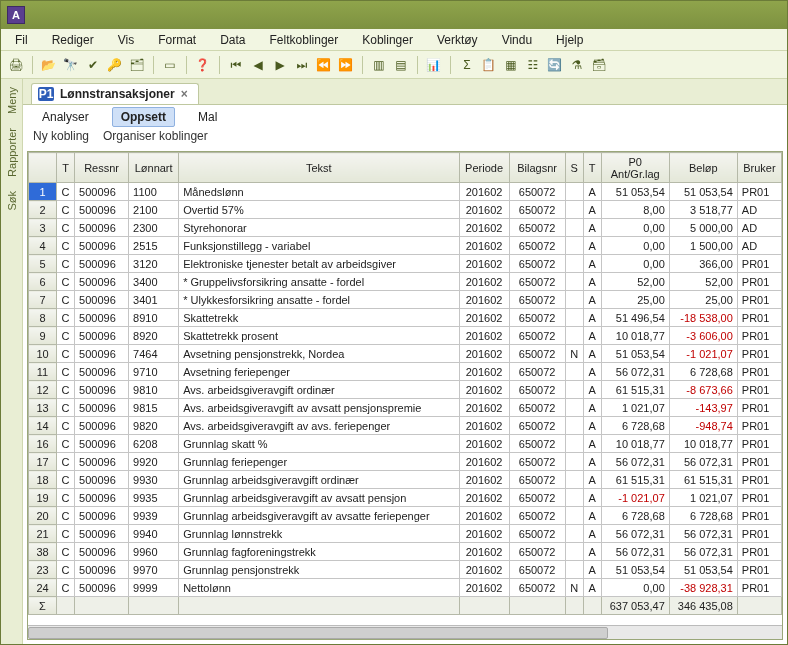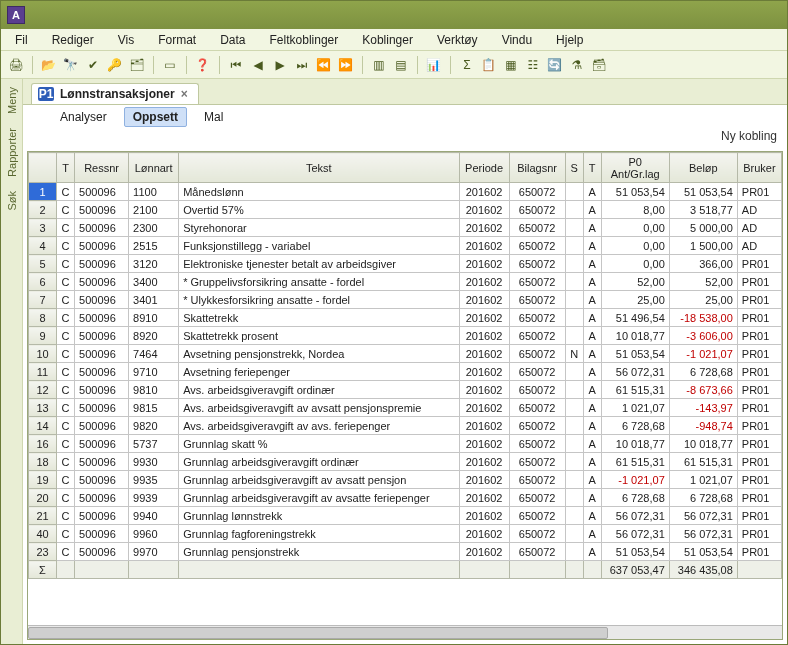--- a/index.html
+++ b/index.html
@@ -13,24 +13,24 @@
   .tbtn{width:18px;height:18px;display:flex;align-items:center;justify-content:center;color:#4a5a1f;font-size:12px;cursor:default;}
   .tsep{width:1px;height:18px;background:#c0c9a0;margin:0 3px;}
   .body{flex:1;background:#fff;display:flex;overflow:hidden;}
   .sidestrip{width:22px;background:#e9eed4;border-right:1px solid #cfd7b0;display:flex;flex-direction:column;align-items:center;padding-top:6px;gap:10px;}
   .sidelabel{writing-mode:vertical-rl;transform:rotate(180deg);font-size:11px;color:#5a6830;padding:2px 0;cursor:default;}
   .main{flex:1;display:flex;flex-direction:column;background:#fff;}
   .tabstrip{height:26px;background:#e9eed4;border-bottom:1px solid #bfc8a0;display:flex;align-items:flex-end;padding-left:8px;}
   .tab{background:#fff;border:1px solid #bfc8a0;border-bottom:none;border-radius:3px 3px 0 0;padding:3px 10px 3px 6px;display:flex;align-items:center;gap:6px;font-size:12px;}
   .tabico{width:16px;height:14px;background:#2d5db8;color:#fff;font-size:12px;font-weight:bold;display:flex;align-items:center;justify-content:center;border-radius:2px;}
   .tab .close{color:#777;font-weight:bold;cursor:default;}
-  .subtabs{height:24px;display:flex;align-items:center;padding:0 28px;gap:8px;font-size:12px;}
+  .subtabs{height:24px;display:flex;align-items:center;padding:0 10px;gap:14px;font-size:12px;}
   .subtab{padding:2px 8px;border:1px solid transparent;border-radius:2px;cursor:default;}
   .subtab.active{background:#cfe0f7;border-color:#8fb1e0;font-weight:bold;}
-  .linkbar{height:20px;padding:0 10px;display:flex;align-items:flex-end;gap:14px;font-size:12px;color:#333;flex-direction:column;}
+  .linkbar{height:20px;padding:0 10px;display:flex;align-items:flex-start;gap:14px;font-size:12px;color:#333;}
   .linkbar span{cursor:default;}
   .gridwrap{flex:1;border:1px solid #9aa77a;margin:2px 4px 4px 4px;display:flex;flex-direction:column;overflow:hidden;}
   table{border-collapse:collapse;width:100%;font-size:11px;table-layout:fixed;}
   th,td{border:1px solid #c5c5c5;padding:0 4px;height:18px;white-space:nowrap;overflow:hidden;}
   thead th{background:linear-gradient(#f4f5f0,#e4e7d8);font-weight:normal;text-align:center;height:30px;vertical-align:middle;border-color:#b5b9a8;}
   tbody td{background:#fff;}
   .rowhdr{background:linear-gradient(#f4f5f0,#e4e7d8) !important;text-align:center;border-color:#b5b9a8;}
   .rowhdr.sel{background:#2f6bd8 !important;color:#fff;}
   .num{text-align:right;}
   .neg{color:#c00000;}
@@ -352,31 +352,45 @@
                   <td class="ctr"></td>
                   <td class="ctr">A</td>
                   <td class="num">6 728,68</td>
                   <td class="num neg">-948,74</td>
                   <td>PR01</td>
                 </tr>
                 <tr>
                   <td class="rowhdr">16</td>
                   <td class="ctr">C</td>
                   <td>500096</td>
-                  <td>5737</td>
+                  <td>6208</td>
                   <td>Grunnlag skatt %</td>
                   <td class="ctr">201602</td>
                   <td class="ctr">650072</td>
                   <td class="ctr"></td>
                   <td class="ctr">A</td>
                   <td class="num">10 018,77</td>
                   <td class="num">10 018,77</td>
                   <td>PR01</td>
                 </tr>
                 <tr>
+                  <td class="rowhdr">17</td>
+                  <td class="ctr">C</td>
+                  <td>500096</td>
+                  <td>9920</td>
+                  <td>Grunnlag feriepenger</td>
+                  <td class="ctr">201602</td>
+                  <td class="ctr">650072</td>
+                  <td class="ctr"></td>
+                  <td class="ctr">A</td>
+                  <td class="num">56 072,31</td>
+                  <td class="num">56 072,31</td>
+                  <td>PR01</td>
+                </tr>
+                <tr>
                   <td class="rowhdr">18</td>
                   <td class="ctr">C</td>
                   <td>500096</td>
                   <td>9930</td>
                   <td>Grunnlag arbeidsgiveravgift ordinær</td>
                   <td class="ctr">201602</td>
                   <td class="ctr">650072</td>
                   <td class="ctr"></td>
                   <td class="ctr">A</td>
                   <td class="num">61 515,31</td>
@@ -419,21 +433,21 @@
                   <td>Grunnlag lønnstrekk</td>
                   <td class="ctr">201602</td>
                   <td class="ctr">650072</td>
                   <td class="ctr"></td>
                   <td class="ctr">A</td>
                   <td class="num">56 072,31</td>
                   <td class="num">56 072,31</td>
                   <td>PR01</td>
                 </tr>
                 <tr>
-                  <td class="rowhdr">40</td>
+                  <td class="rowhdr">38</td>
                   <td class="ctr">C</td>
                   <td>500096</td>
                   <td>9960</td>
                   <td>Grunnlag fagforeningstrekk</td>
                   <td class="ctr">201602</td>
                   <td class="ctr">650072</td>
                   <td class="ctr"></td>
                   <td class="ctr">A</td>
                   <td class="num">56 072,31</td>
                   <td class="num">56 072,31</td>
@@ -444,20 +458,34 @@
                   <td class="ctr">C</td>
                   <td>500096</td>
                   <td>9970</td>
                   <td>Grunnlag pensjonstrekk</td>
                   <td class="ctr">201602</td>
                   <td class="ctr">650072</td>
                   <td class="ctr"></td>
                   <td class="ctr">A</td>
                   <td class="num">51 053,54</td>
                   <td class="num">51 053,54</td>
+                  <td>PR01</td>
+                </tr>
+                <tr>
+                  <td class="rowhdr">24</td>
+                  <td class="ctr">C</td>
+                  <td>500096</td>
+                  <td>9999</td>
+                  <td>Nettolønn</td>
+                  <td class="ctr">201602</td>
+                  <td class="ctr">650072</td>
+                  <td class="ctr">N</td>
+                  <td class="ctr">A</td>
+                  <td class="num">0,00</td>
+                  <td class="num neg">-38 928,31</td>
                   <td>PR01</td>
                 </tr>
               </tbody>
             <tfoot>
                 <tr id="tfoot">
                   <td class="rowhdr">Σ</td>
                   <td></td>
                   <td></td>
                   <td></td>
                   <td></td>

